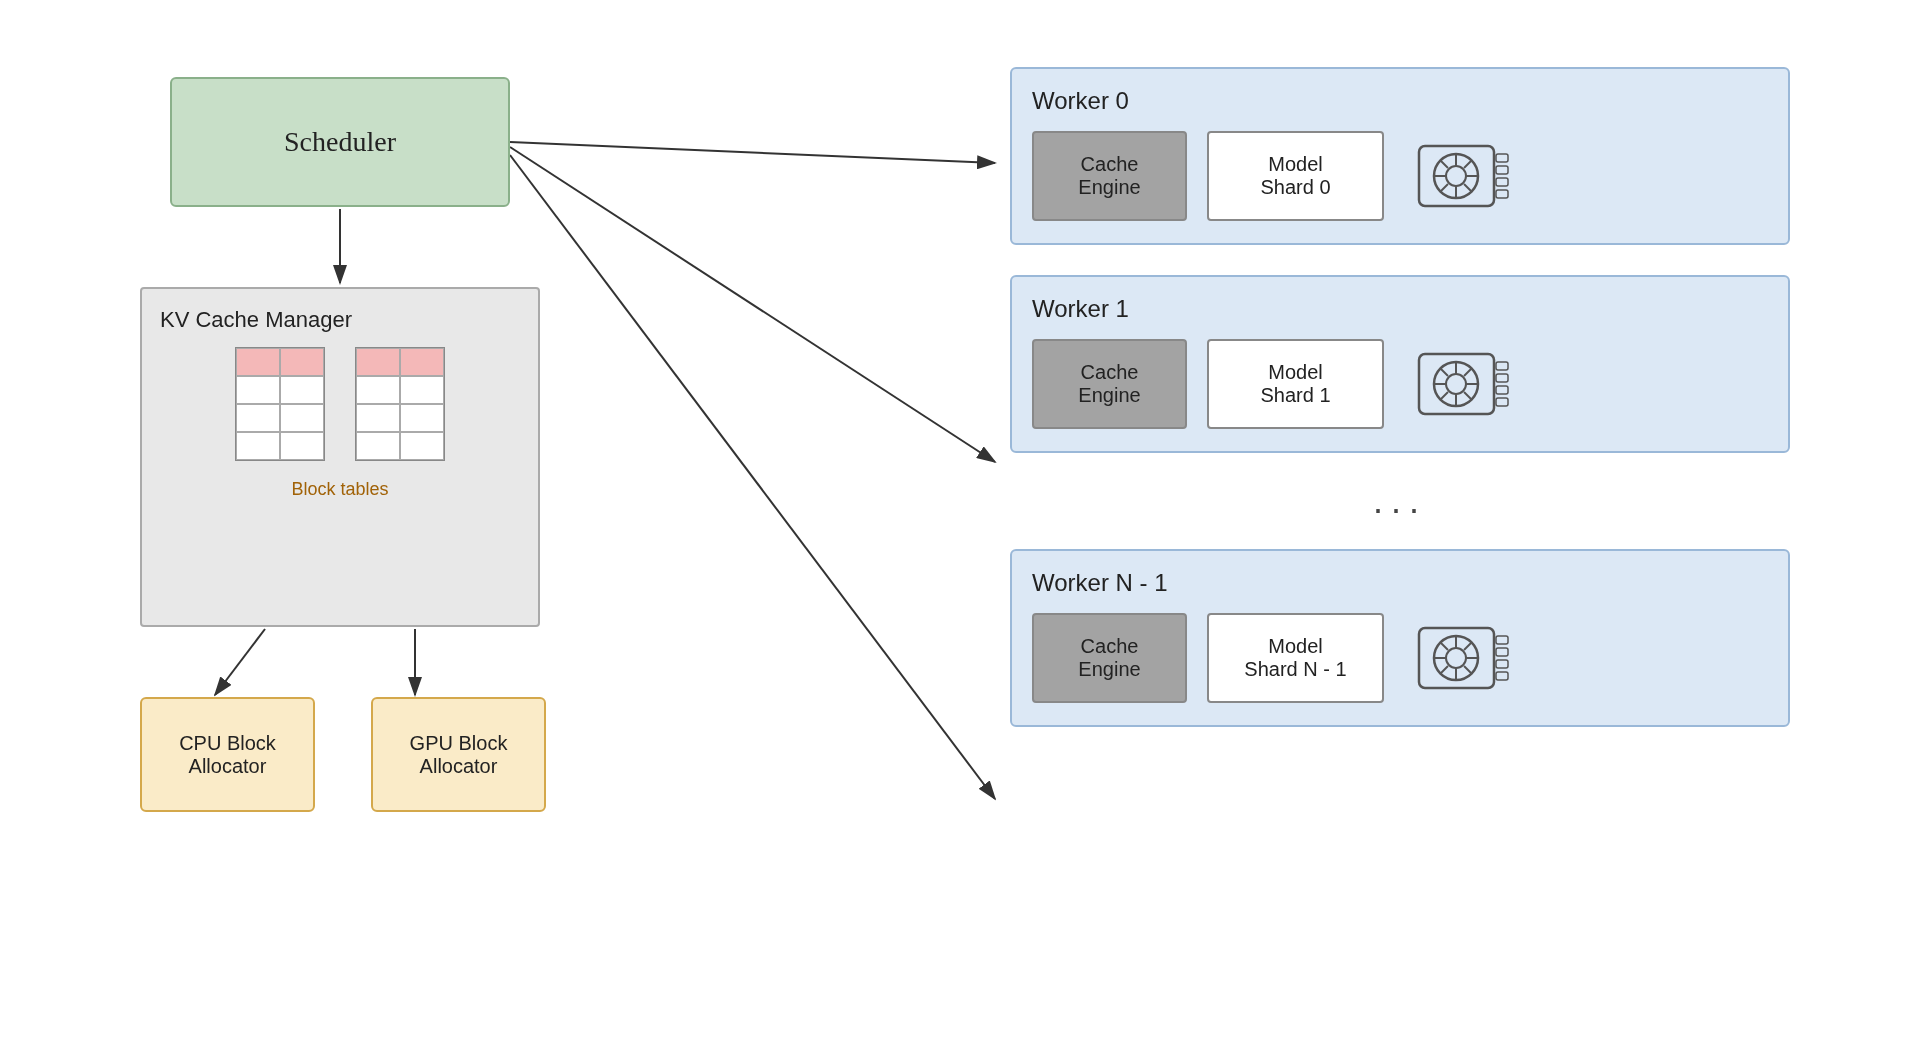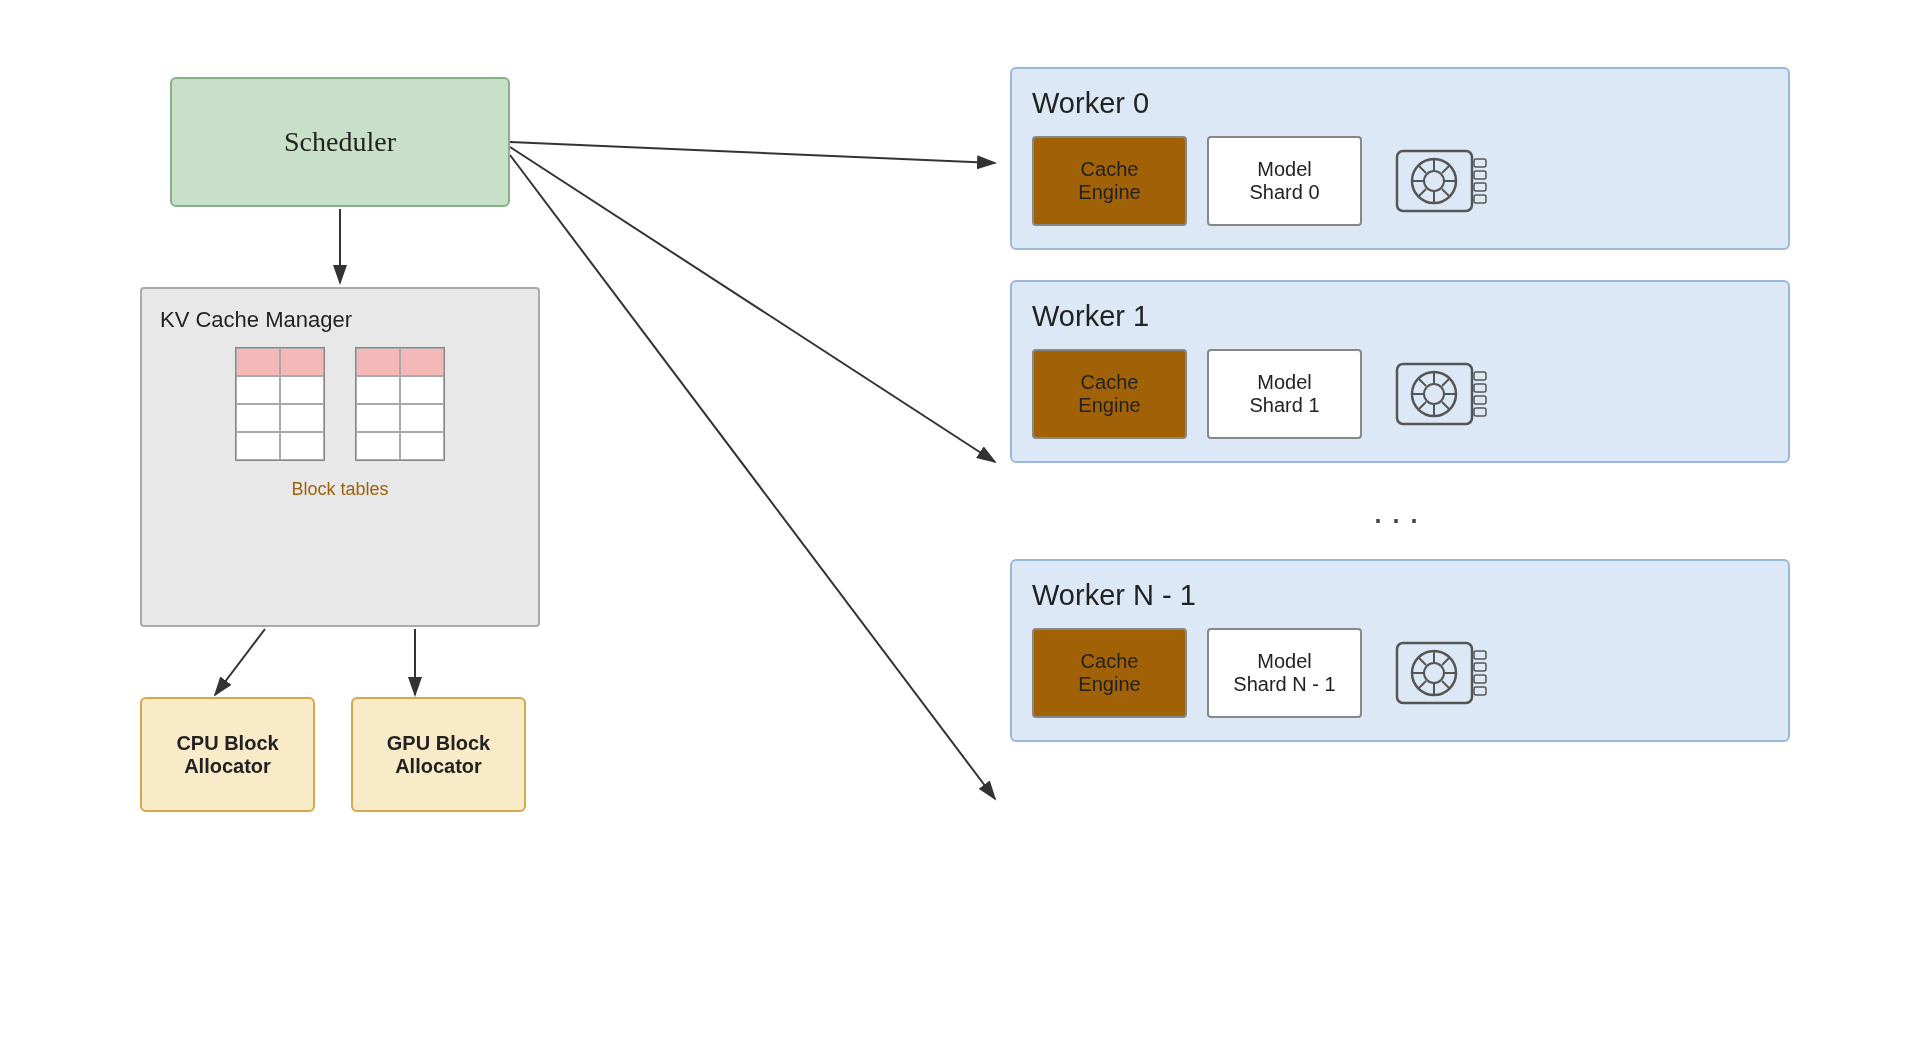--- a/index.html
+++ b/index.html
@@ -87,22 +87,21 @@
       font-size: 18px;
       color: #a16207;
       margin-top: 8px;
     }
 
     .allocator-row {
       position: absolute;
       left: 30px;
       top: 650px;
       display: flex;
-      gap: 36px;
-      font-weight: bold;
+      gap: 56px;
     }
 
     .allocator-box {
       width: 175px;
       height: 115px;
       background: #faebc8;
       border: 2px solid #d4a84b;
       border-radius: 6px;
       display: flex;
       align-items: center;
@@ -126,47 +125,47 @@
 
     .worker-box {
       background: #dce8f5;
       border: 2px solid #9ab8d8;
       border-radius: 6px;
       padding: 18px 20px 22px 20px;
       width: 780px;
     }
 
     .worker-title {
-      font-size: 29px;
+      font-size: 24px;
       color: #222;
       margin-bottom: 16px;
     }
 
     .worker-inner {
       display: flex;
       align-items: center;
       gap: 20px;
     }
 
     .cache-engine-box {
       width: 155px;
       height: 90px;
-      background: #a16207;
+      background: #a3a3a3;
       border: 2px solid #888;
       border-radius: 4px;
       display: flex;
       align-items: center;
       justify-content: center;
       text-align: center;
       font-size: 20px;
       color: #222;
     }
 
     .model-shard-box {
-      width: 155px;
+      width: 177px;
       height: 90px;
       background: white;
       border: 2px solid #888;
       border-radius: 4px;
       display: flex;
       align-items: center;
       justify-content: center;
       text-align: center;
       font-size: 20px;
       color: #222;

